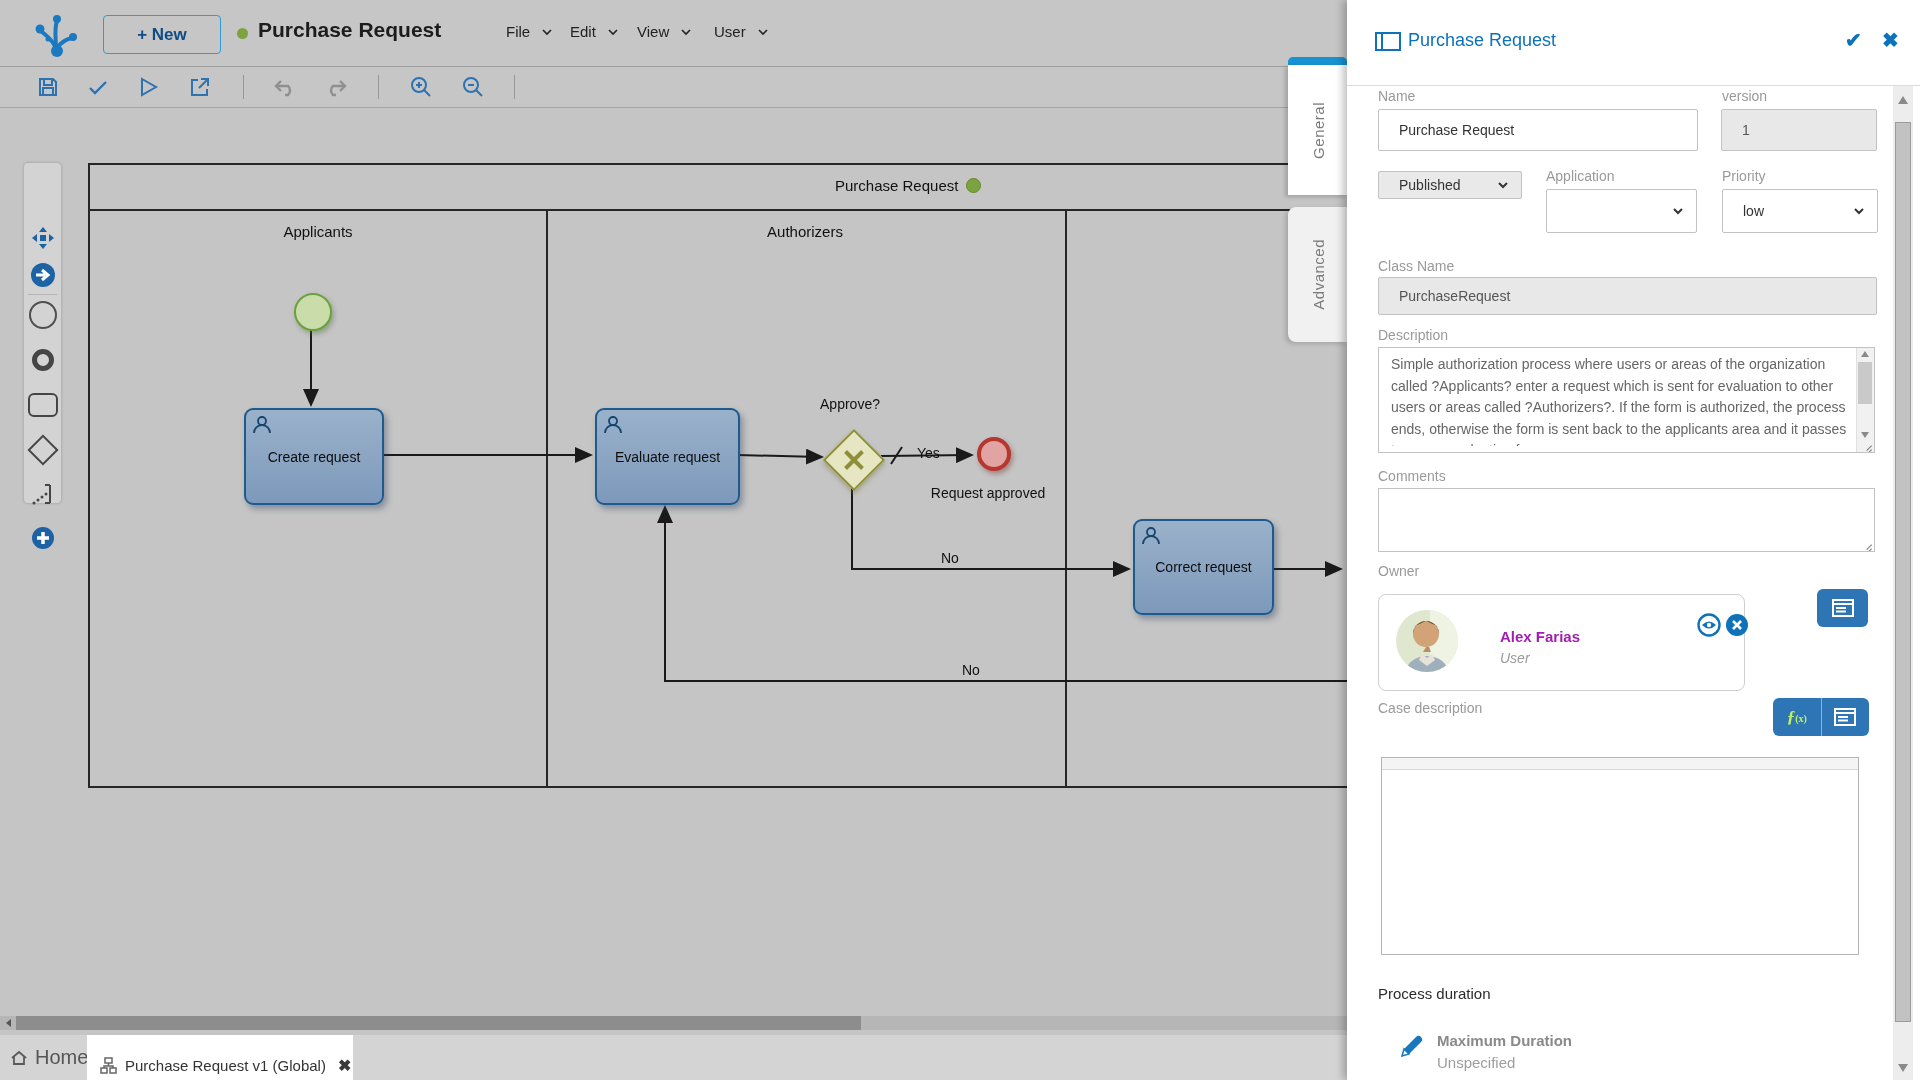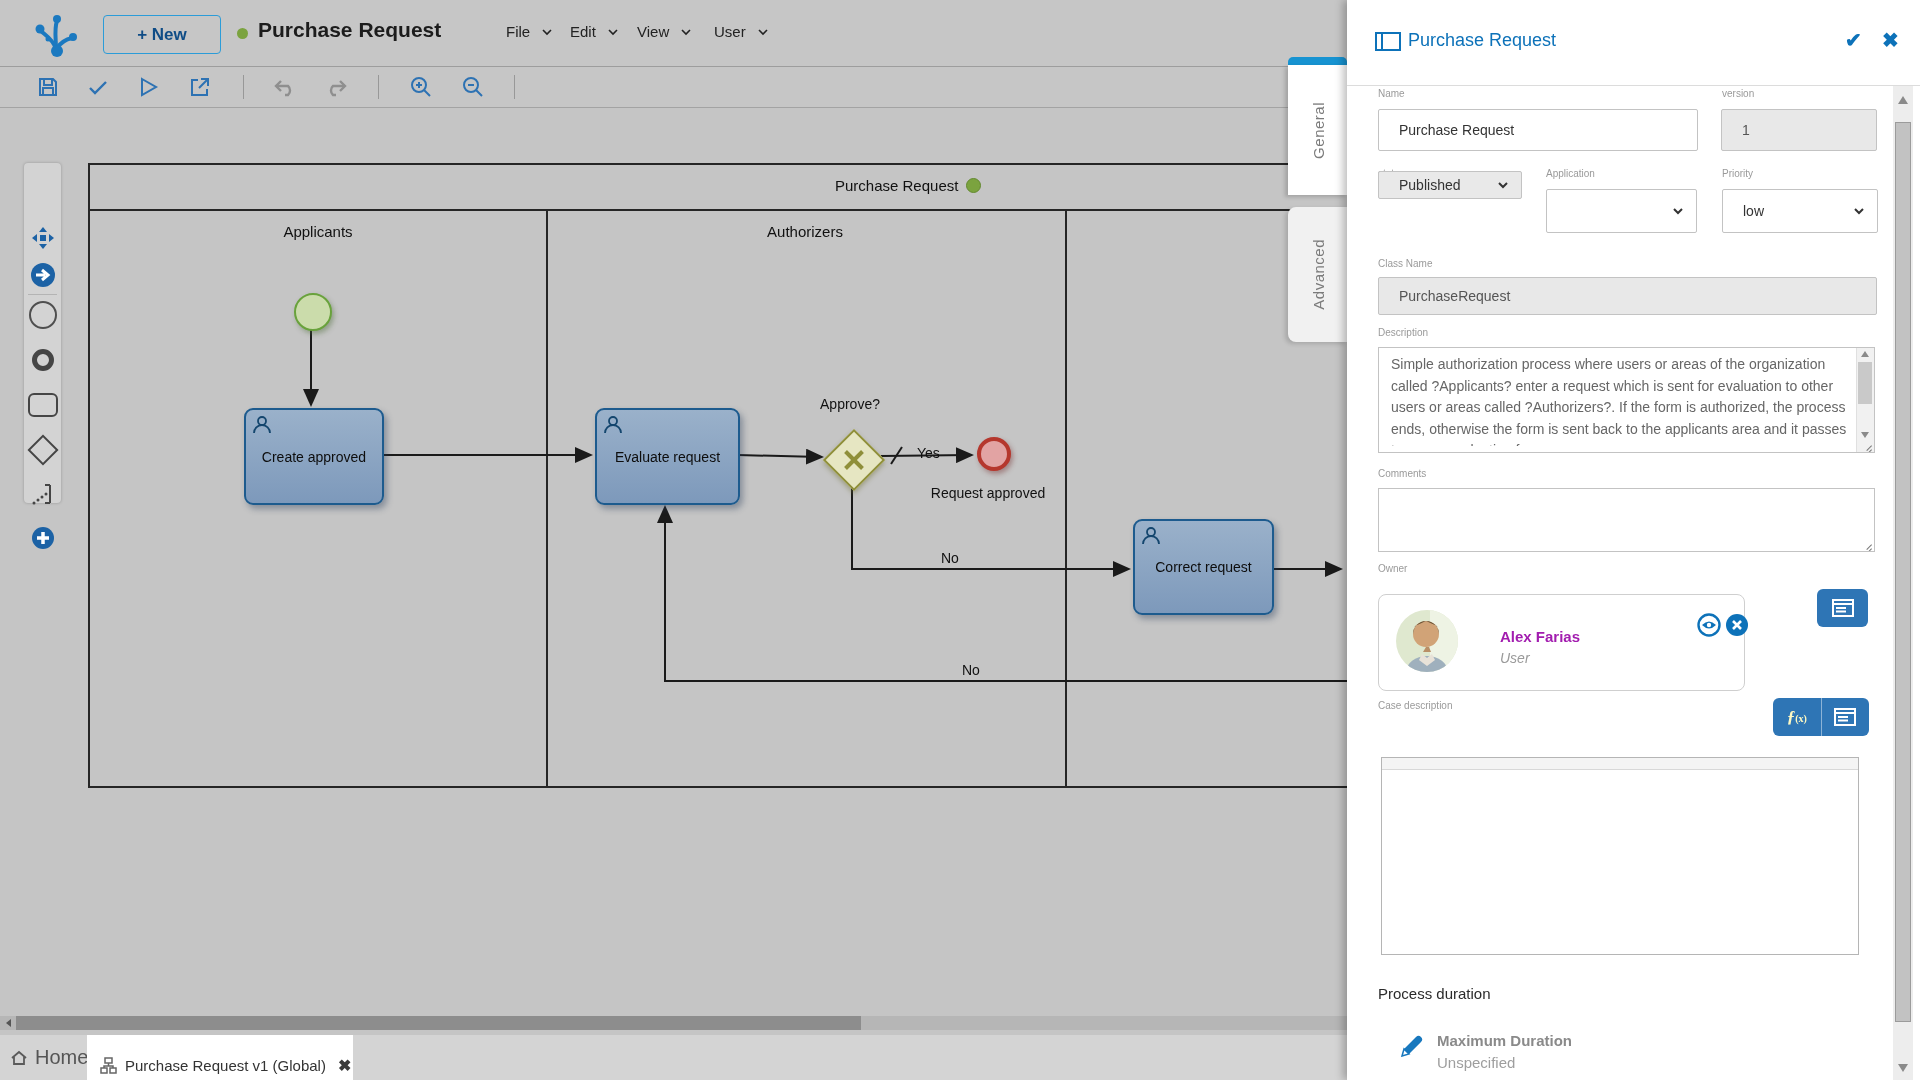--- a/index.html
+++ b/index.html
@@ -71,21 +71,21 @@
   .tab-advanced{top:150px;height:135px;background:#f1f1f1;border-radius:8px 0 0 8px;box-shadow:-3px 2px 4px rgba(0,0,0,.15);}
 
   
   .panel{position:absolute;left:1347px;top:0;width:573px;height:1080px;background:#ffffff;z-index:5;box-shadow:-4px 0 8px rgba(0,0,0,.25);}
   .panel-header{position:absolute;left:0;top:0;width:100%;height:85px;border-bottom:1px solid #dcdcdc;}
   .panel-title{position:absolute;left:61px;top:30px;font-size:18px;color:#0d72b9;}
   .pool-ic{position:absolute;left:28px;top:32px;width:22px;height:15px;border:2px solid #0d72b9;}
   .pool-ic i{position:absolute;left:4px;top:0;width:2px;height:15px;background:#0d72b9;}
   .ph-ic{position:absolute;top:28px;width:22px;height:22px;color:#0d72b9;font-size:20px;font-weight:bold;cursor:pointer;}
 
-  .flabel{position:absolute;font-size:10px;color:#9a9a9a;}
+  .flabel{position:absolute;font-size:14px;color:#9a9a9a;}
   .finput{position:absolute;border:1px solid #c3c3c3;border-radius:2px;font-size:14px;color:#333;
           font-family:"Liberation Sans",sans-serif;padding:0 0 0 20px;box-sizing:border-box;background:#fff;}
   .finput:disabled,.finput.dis{background:#e8e8e8;color:#555;}
   .fselect{position:absolute;border:1px solid #c3c3c3;border-radius:2px;background:#fff;display:flex;align-items:center;
            font-size:14px;color:#333;padding-left:20px;box-sizing:border-box;cursor:pointer;}
   .fselect.gray{background:#e9e9e9;}
   .fselect .sel-chev{position:absolute;right:12px;}
   .tarea{position:absolute;border:1px solid #c3c3c3;background:#fff;box-sizing:border-box;overflow:hidden;}
   .tarea .txt{position:absolute;left:12px;top:6px;right:26px;font-size:14px;line-height:21.5px;color:#666;overflow:hidden;height:92px;}
   .resize-grip{position:absolute;right:2px;bottom:2px;width:10px;height:10px;cursor:nwse-resize;}
@@ -95,21 +95,21 @@
   .mini-scroll{position:absolute;right:0;top:0;width:17px;height:100%;background:#f1f1f1;border-left:1px solid #e0e0e0;}
   .mini-up{position:absolute;top:3px;left:4px;width:0;height:0;border-left:4px solid transparent;border-right:4px solid transparent;border-bottom:6px solid #8a8a8a;}
   .mini-dn{position:absolute;bottom:14px;left:4px;width:0;height:0;border-left:4px solid transparent;border-right:4px solid transparent;border-top:6px solid #8a8a8a;}
   .mini-thumb{position:absolute;top:14px;left:1px;width:14px;height:42px;background:#c9c9c9;}
 
   .owner-card{position:absolute;left:31px;top:594px;width:365px;height:95px;border:1px solid #cfcfcf;border-radius:8px;}
   .owner-name{position:absolute;left:121px;top:33px;font-size:15px;font-weight:bold;color:#a21caf;cursor:pointer;}
   .owner-type{position:absolute;left:121px;top:55px;font-size:14px;font-style:italic;color:#9a9a9a;}
   .blue-btn{position:absolute;background:#2e75b5;border-radius:6px;display:flex;align-items:center;justify-content:center;cursor:pointer;color:#fff;}
   .btn-group{position:absolute;left:426px;top:698px;width:96px;height:38px;background:#2e75b5;border-radius:6px;display:flex;cursor:pointer;}
-  .btn-group .cell{flex:1;display:flex;align-items:center;justify-content:center;color:#fef9c3;}
+  .btn-group .cell{flex:1;display:flex;align-items:center;justify-content:center;color:#bef264;}
   .btn-group .cell + .cell{border-left:1px solid rgba(255,255,255,.45);}
   .fx{font-size:17px;font-style:italic;font-weight:bold;font-family:"Liberation Serif",serif;}
   .fx small{font-size:10px;font-style:normal;}
 
   .case-box{position:absolute;left:34px;top:757px;width:476px;height:196px;border:1px solid #b5b5b5;background:#fff;}
   .case-box .strip{position:absolute;left:0;top:0;right:0;height:11px;background:#f4f4f4;border-bottom:1px solid #d8d8d8;}
 
   .pd-title{position:absolute;left:31px;top:985px;font-size:15px;color:#2b2b2b;}
   .md-label{position:absolute;left:90px;top:1032px;font-size:15px;font-weight:bold;color:#8a8a8a;}
   .md-value{position:absolute;left:90px;top:1054px;font-size:15px;color:#9e9e9e;}
@@ -157,21 +157,21 @@
       </g>
     </svg>
 
     <div class="bpmn-start"></div>
 
     <div class="bpmn-task" style="left:244px;top:301px;width:136px;height:93px">
       <svg class="task-person" width="20" height="20" viewBox="0 0 20 20">
         <circle cx="10" cy="6" r="4" fill="none" stroke="#14466e" stroke-width="1.8"></circle>
         <path d="M2,18 a8,8 0 0 1 16,0" fill="none" stroke="#14466e" stroke-width="1.8"></path>
       </svg>
-      <span>Create approved</span>
+      <span>Create request</span>
     </div>
 
     <div class="bpmn-task" style="left:595px;top:301px;width:141px;height:93px">
       <svg class="task-person" width="20" height="20" viewBox="0 0 20 20">
         <circle cx="10" cy="6" r="4" fill="none" stroke="#14466e" stroke-width="1.8"></circle>
         <path d="M2,18 a8,8 0 0 1 16,0" fill="none" stroke="#14466e" stroke-width="1.8"></path>
       </svg>
       <span>Evaluate request</span>
     </div>
 

